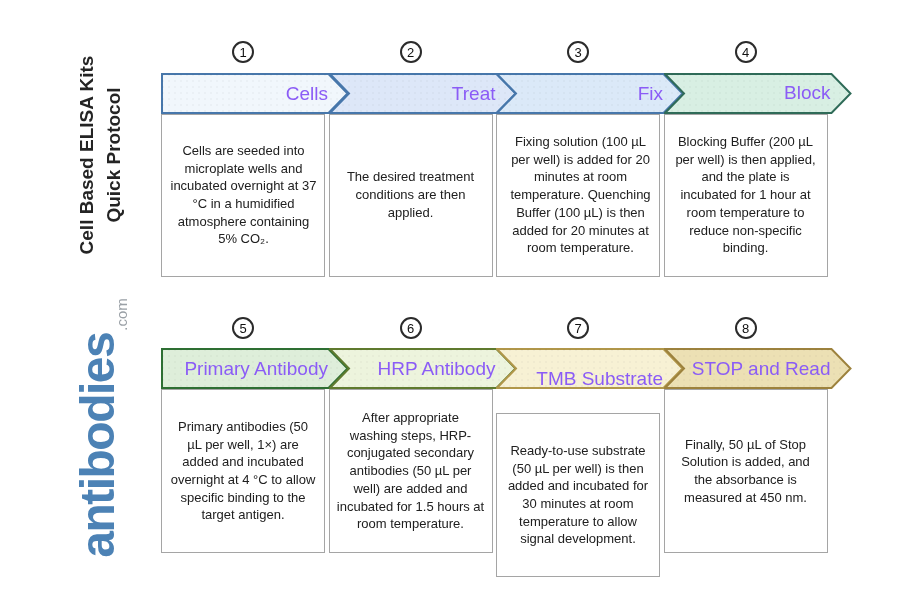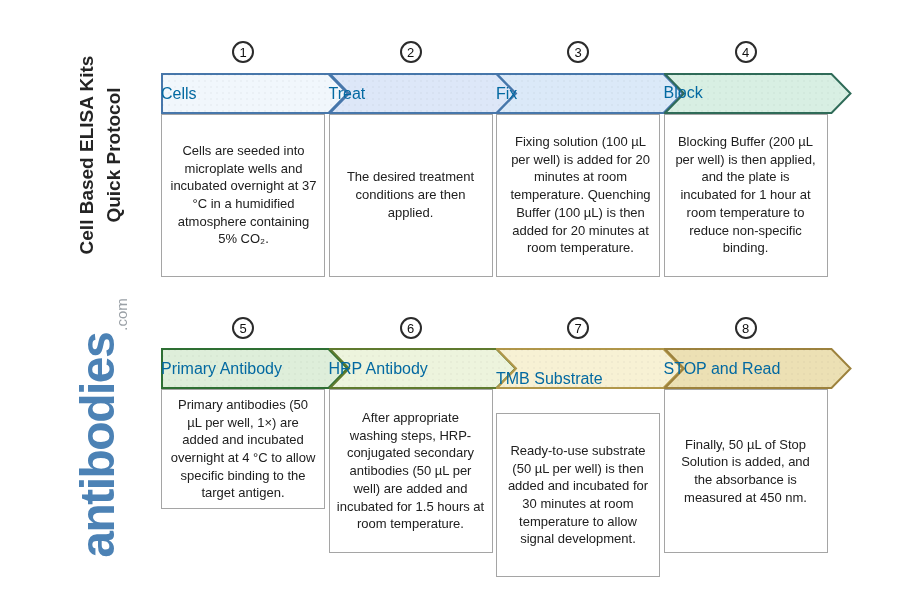--- a/index.html
+++ b/index.html
@@ -24,22 +24,22 @@
   }
   
   .num-badge{
     position:absolute;width:22px;height:22px;border-radius:50%;
     border:2px solid #2b2b2b;background:#ffffff;box-sizing:border-box;
     display:flex;align-items:center;justify-content:center;
     font-size:13px;color:#111111;
   }
   .arrow-svg{position:absolute;display:block;}
   .arrow-label{
-    position:absolute;text-align:left;line-height:41px;
-    font-size:16px;color:#0369a1;white-space:nowrap;
+    position:absolute;text-align:right;line-height:41px;
+    font-size:19px;color:#8b5cf6;white-space:nowrap;
   }
   .desc-box{
     position:absolute;background:#ffffff;border:1.5px solid #a5a5a5;
     box-sizing:border-box;display:flex;align-items:center;justify-content:center;
     padding:6px 7px;text-align:center;
   }
   .desc-box p{margin:0;font-size:13px;line-height:1.36;color:#202020;}
 </style>
 </head>
 <body>
@@ -117,21 +117,21 @@
       <svg class="arrow-svg" width="188" height="41" viewBox="0 0 188 41" style="left: 161px; top: 348px;">
         <defs>
           <pattern id="dots4" width="6" height="6" patternUnits="userSpaceOnUse">
             <circle cx="2" cy="2" r="0.9" fill="rgba(40,40,40,0.05)"></circle>
           </pattern>
         </defs>
         <path d="M1,1 L167.5,1 L186.5,20.5 L167.5,40 L1,40 Z" fill="#deeeda" stroke="#2e6f33" stroke-width="2"></path>
         <path d="M1,1 L167.5,1 L186.5,20.5 L167.5,40 L1,40 Z" fill="url(#dots4)" stroke="none"></path>
       </svg>
       <div class="arrow-label" style="left: 161px; top: 348px; width: 167px; height: 41px;">Primary Antibody</div>
-      <div class="desc-box" style="left: 161px; top: 389px; width: 164px; height: 120px;">
+      <div class="desc-box" style="left: 161px; top: 389px; width: 164px; height: 164px;">
         <p>Primary antibodies (50 µL per well, 1×) are added and incubated overnight at 4 °C to allow specific binding to the target antigen.</p>
       </div>
       <div class="num-badge" style="left: 399.5px; top: 317px;">6</div>
       <svg class="arrow-svg" width="188" height="41" viewBox="0 0 188 41" style="left: 328.5px; top: 348px;">
         <defs>
           <pattern id="dots5" width="6" height="6" patternUnits="userSpaceOnUse">
             <circle cx="2" cy="2" r="0.9" fill="rgba(40,40,40,0.05)"></circle>
           </pattern>
         </defs>
         <path d="M1,1 L167.5,1 L186.5,20.5 L167.5,40 L1,40 L20,20.5 Z" fill="#edf4dd" stroke="#5f7a2e" stroke-width="2"></path>

